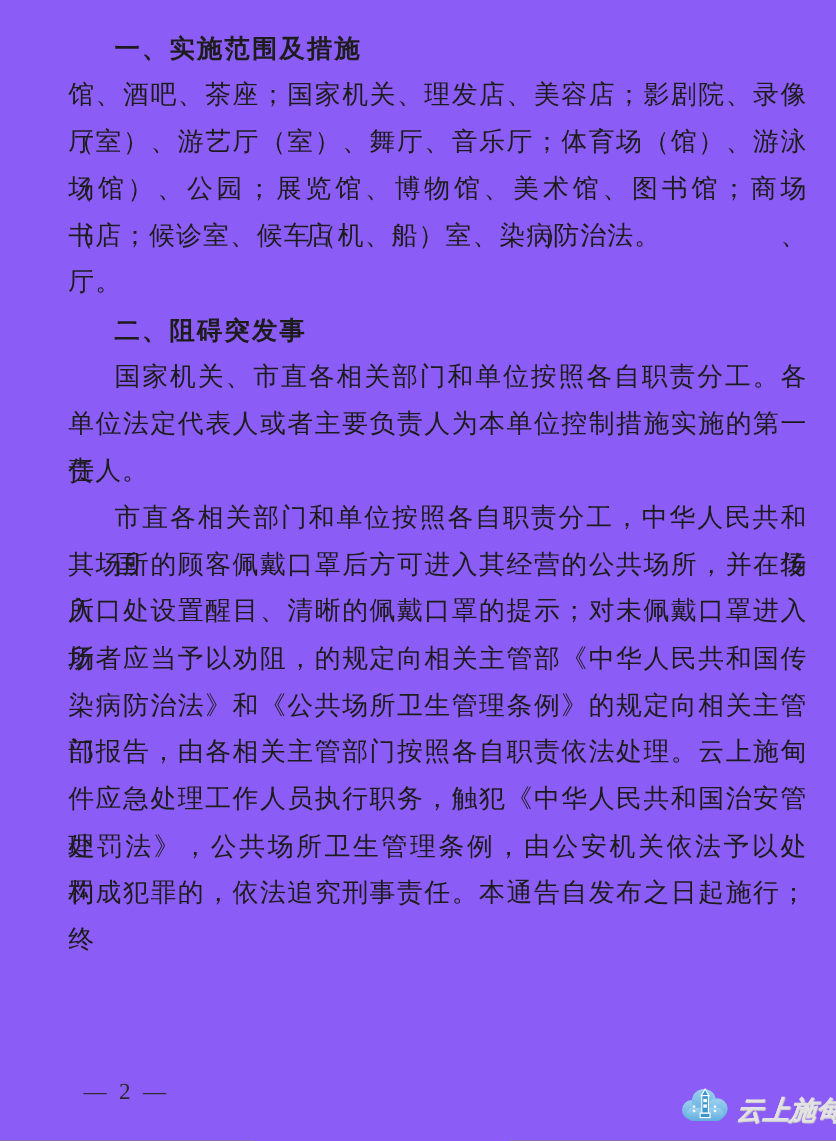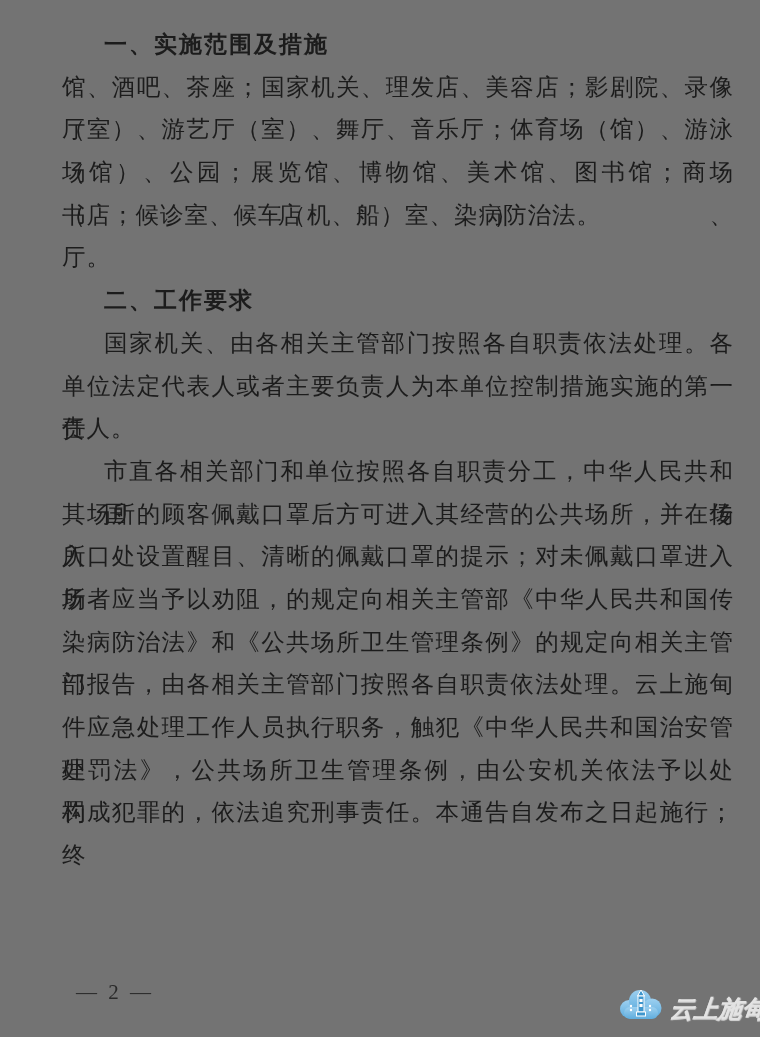--- a/index.html
+++ b/index.html
@@ -1,21 +1,21 @@
 <!DOCTYPE html>
 <html><head>
 <meta charset="utf-8">
 <style>
   html, body { margin: 0; padding: 0; background: #888; }
   .page {
     position: relative;
     width: 760px;
     height: 1037px;
     margin: 0 auto;
-    background: #737373;
+    background: #8b5cf6;
     overflow: hidden;
     font-family: "Liberation Serif", "DejaVu Serif", serif;
     color: #1c1c1c;
   }
   .text-col {
     position: absolute;
     left: 62px;
     top: 23px;
     width: 672px;
   }
@@ -76,22 +76,22 @@
 
 <div class="page">
 
   <div class="text-col" id="text-col">
       <div class="line heading indent">一、实施范围及措施</div>
       <div class="line fill">馆、酒吧、茶座；国家机关、理发店、美容店；影剧院、录像厅</div>
       <div class="line fill">（室）、游艺厅（室）、舞厅、音乐厅；体育场（馆）、游泳场</div>
       <div class="line fill">（馆）、公园；展览馆、博物馆、美术馆、图书馆；商场（店）、</div>
       <div class="line">书店；候诊室、候车（机、船）室、染病防治法。</div>
       <div class="line">厅。</div>
-      <div class="line heading indent">二、工作要求</div>
-      <div class="line indent fill">国家机关、由各相关主管部门按照各自职责依法处理。各</div>
+      <div class="line heading indent">二、阻碍突发事</div>
+      <div class="line indent fill">国家机关、市直各相关部门和单位按照各自职责分工。各</div>
       <div class="line fill">单位法定代表人或者主要负责人为本单位控制措施实施的第一责</div>
       <div class="line">任人。</div>
       <div class="line indent fill">市直各相关部门和单位按照各自职责分工，中华人民共和国传</div>
       <div class="line fill">其场所的顾客佩戴口罩后方可进入其经营的公共场所，并在场所</div>
       <div class="line fill">入口处设置醒目、清晰的佩戴口罩的提示；对未佩戴口罩进入场</div>
       <div class="line fill">所者应当予以劝阻，的规定向相关主管部《中华人民共和国传</div>
       <div class="line fill">染病防治法》和《公共场所卫生管理条例》的规定向相关主管部</div>
       <div class="line fill">门报告，由各相关主管部门按照各自职责依法处理。云上施甸</div>
       <div class="line fill">件应急处理工作人员执行职务，触犯《中华人民共和国治安管理</div>
       <div class="line fill">处罚法》，公共场所卫生管理条例，由公安机关依法予以处罚；</div>

